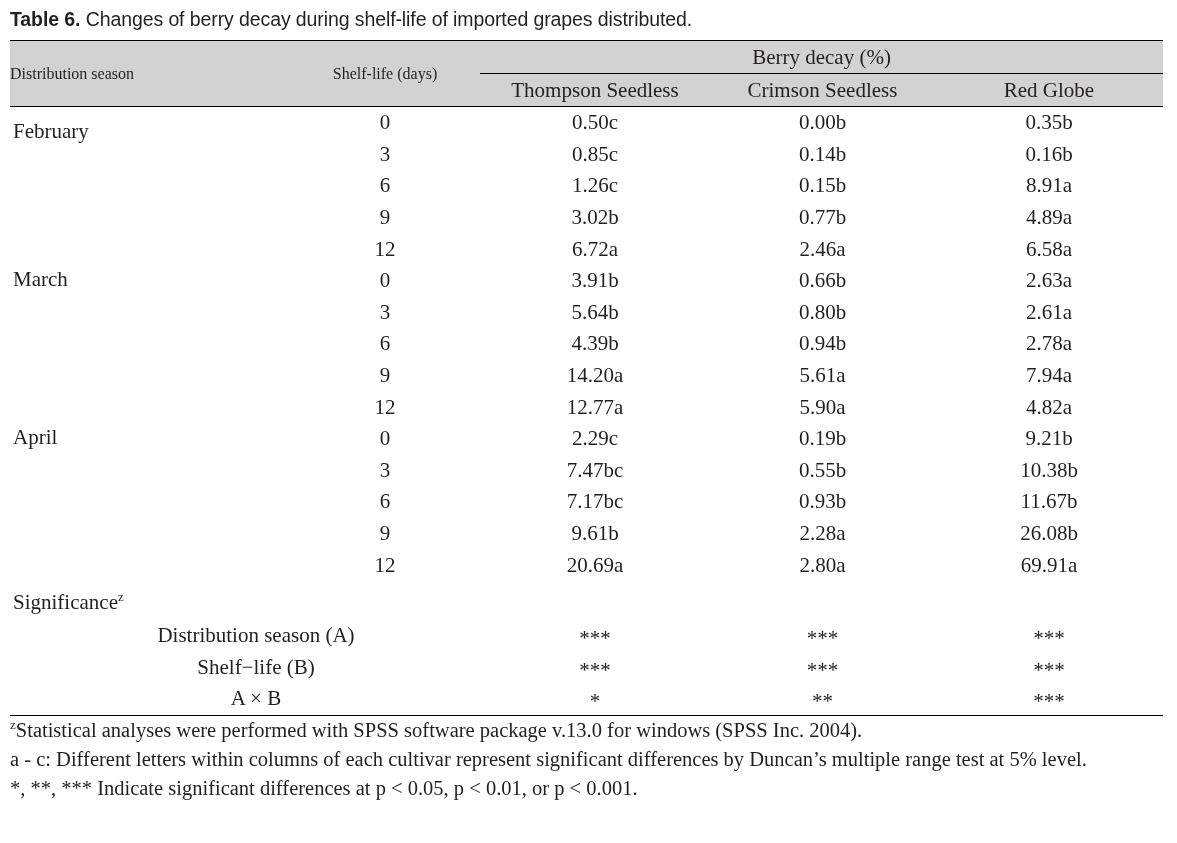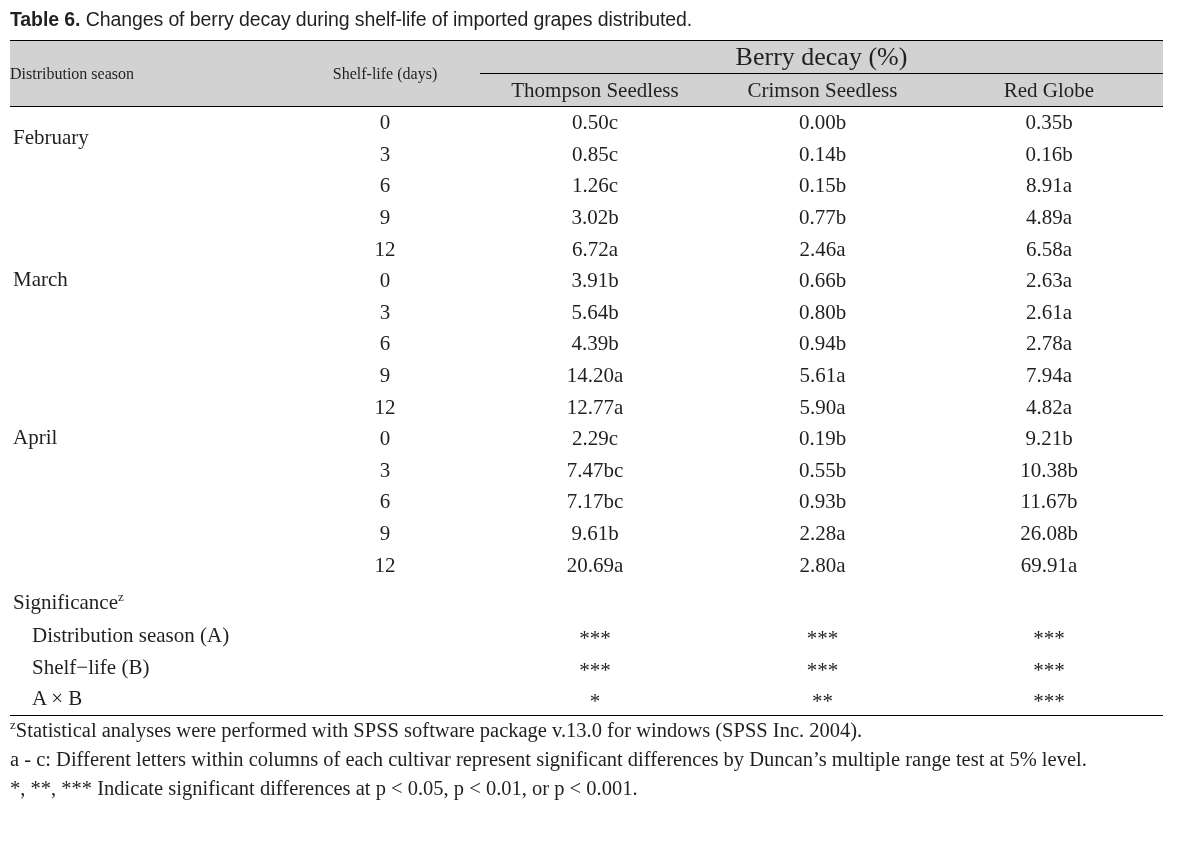--- a/index.html
+++ b/index.html
@@ -64,21 +64,21 @@
   th.topline { border-top: 1.6px solid #000; }
 
   .stub-label {
     text-align: left;
     padding-left: 3px;
     font-size: 16px;
     white-space: nowrap;
   }
   .group-label {
     text-align: center;
-    font-size: 26px;
+    font-size: 21px;
     border-bottom: 1.2px solid #000;
     white-space: nowrap;
   }
   .sub-label {
     text-align: center;
     font-size: 21px;
     white-space: nowrap;
   }
 
   
@@ -106,21 +106,21 @@
   td.sig-title {
     text-align: left;
     padding-left: 3px;
   }
   td.sig-title sup {
     font-size: 13px;
     vertical-align: super;
     line-height: 0;
   }
   td.sig-name {
-    text-align: left;
+    text-align: center;
     padding-left: 22px;
   }
   td.stars {
     text-align: center;
     letter-spacing: 0px;
   }
   .starmark {
     display: inline-block;
     font-size: 21px;
     line-height: 1;
@@ -172,21 +172,21 @@
       <tr class="hrow hrow-bot">
         <th class="sub-label">Thompson Seedless</th>
         <th class="sub-label">Crimson Seedless</th>
         <th class="sub-label">Red Globe</th>
       </tr>
     </thead>
 
     <tbody>
 
       <tr class="first-body">
-        <td class="season" rowspan="5" style="vertical-align:top;padding-top:18px;margin-left:38px;">February</td>
+        <td class="season" rowspan="5" style="vertical-align:top;padding-top:12px;margin-left:38px;">February</td>
         <td class="shelf">0</td>
         <td class="val">0.50c</td>
         <td class="val">0.00b</td>
         <td class="val">0.35b</td>
       </tr>
       <tr>
         <td class="shelf">3</td>
         <td class="val">0.85c</td>
         <td class="val">0.14b</td>
         <td class="val">0.16b</td>

